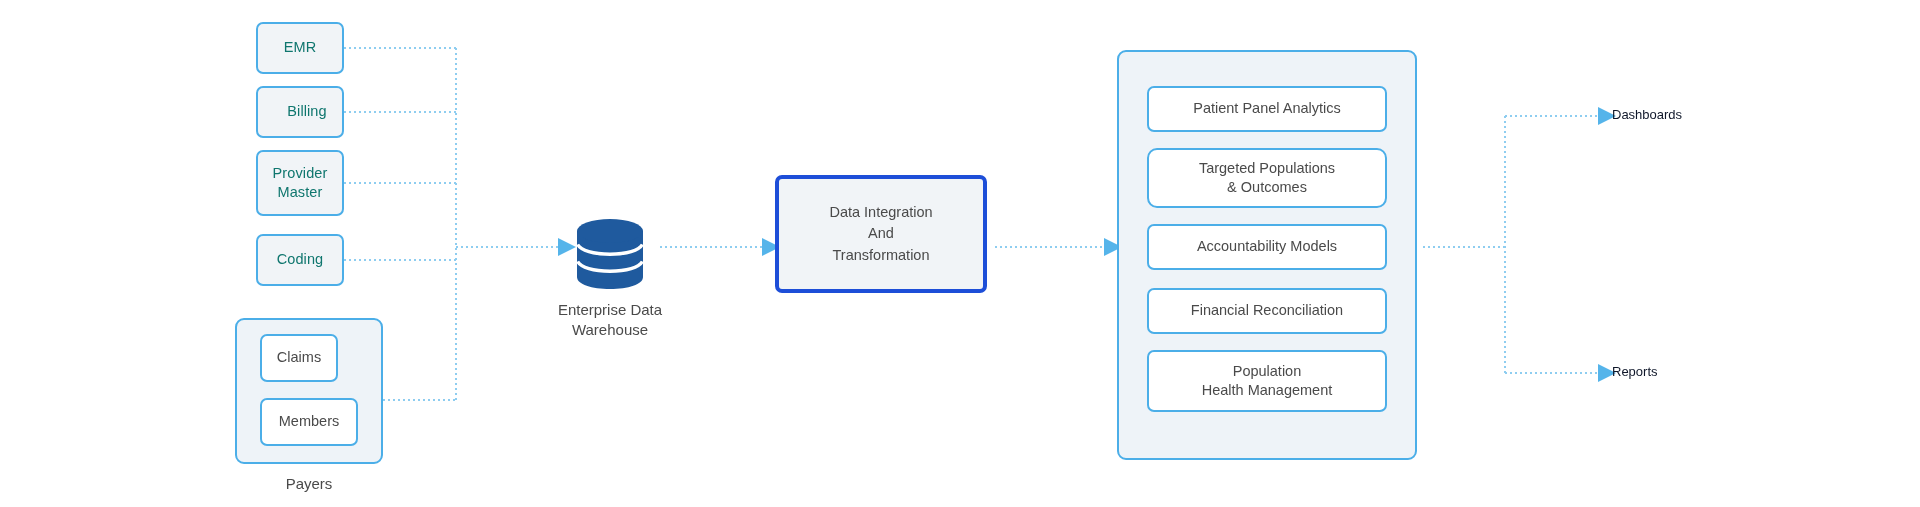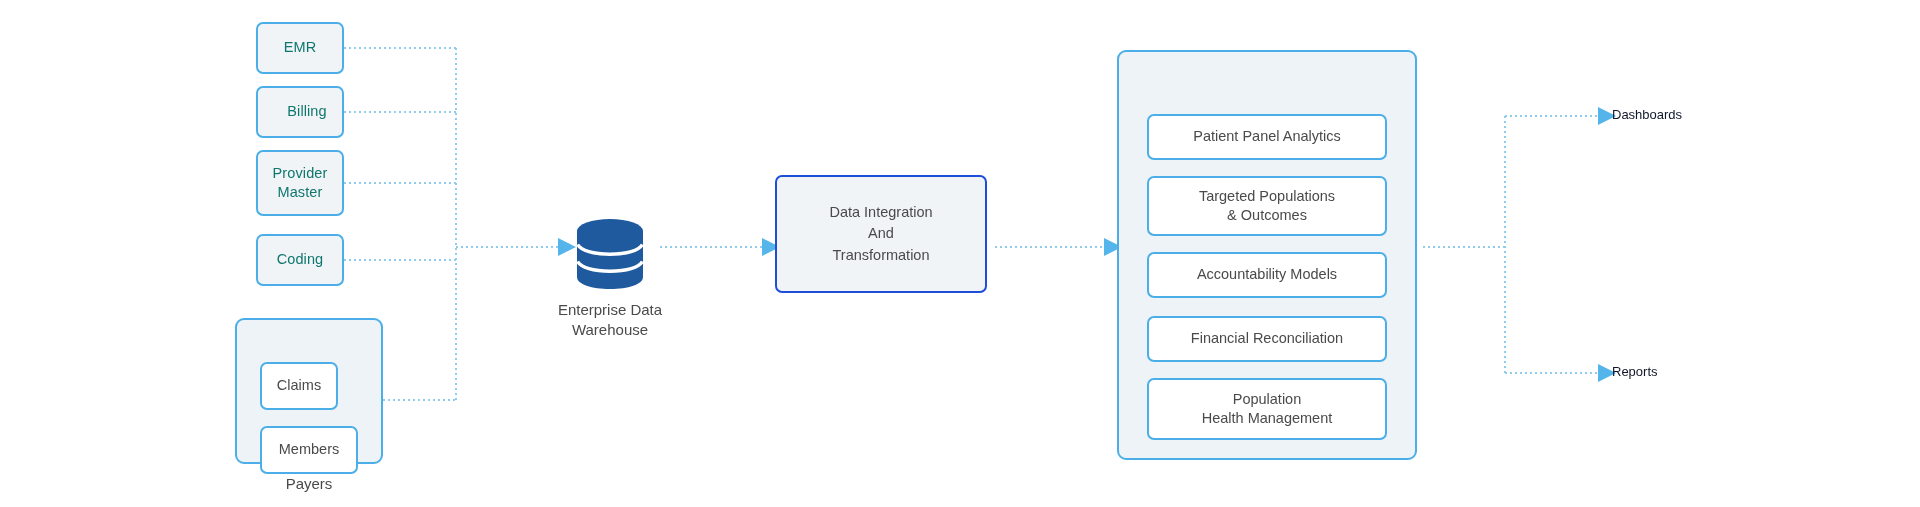--- a/index.html
+++ b/index.html
@@ -55,21 +55,20 @@
     display: flex;
     align-items: center;
     justify-content: center;
     text-align: center;
     border: 2px solid #4BAEE8;
     border-radius: 7px;
     background: #ffffff;
     color: #4a4a4a;
     font-size: 14.5px;
     line-height: 1.34;
-    margin-top: 28px;
   }
   .plain-label {
     position: absolute;
     color: #4a4a4a;
     font-size: 15px;
     line-height: 1.35;
     text-align: center;
     white-space: pre-line;
   }
   .db-wrap {
@@ -79,21 +78,21 @@
     width: 78px;
     height: 78px;
   }
   .proc-node {
     position: absolute;
     box-sizing: border-box;
     left: 775px;
     top: 175px;
     width: 212px;
     height: 118px;
-    border: 2px solid #1d4ed8;
+    border: 4px solid #1d4ed8;
     border-radius: 7px;
     background: #f1f4f7;
     display: flex;
     align-items: center;
     justify-content: center;
     color: #4a4a4a;
     font-size: 14.5px;
     line-height: 1.45;
     white-space: pre-line;
     text-align: center;
@@ -167,21 +166,21 @@
   </div>
   <div class="plain-label" style="left:520px;top:300px;width:180px;">Enterprise Data
 Warehouse</div>
 
   <div class="proc-node">Data Integration
 And
 Transformation</div>
 
   <div class="group-box" style="left:1117px;top:50px;width:300px;height:410px;"></div>
   <div class="inner-node" style="left:1147px;top:86px;width:240px;height:46px;">Patient Panel Analytics</div>
-  <div class="inner-node" style="left:1147px;top:148px;width:240px;height:60px;white-space:pre-line;">Targeted Populations
+  <div class="inner-node" style="left:1147px;top:148px;width:240px;height:60px;white-space:pre-line;border-radius:10px;">Targeted Populations
 &amp; Outcomes</div>
   <div class="inner-node" style="left:1147px;top:224px;width:240px;height:46px;">Accountability Models</div>
   <div class="inner-node" style="left:1147px;top:288px;width:240px;height:46px;">Financial Reconciliation</div>
   <div class="inner-node" style="left:1147px;top:350px;width:240px;height:62px;white-space:pre-line;">Population
 Health Management</div>
 
   <div class="out-label" style="left:1612px;top:107px;">Dashboards</div>
   <div class="out-label" style="left:1612px;top:364px;">Reports</div>
 
 </div>

